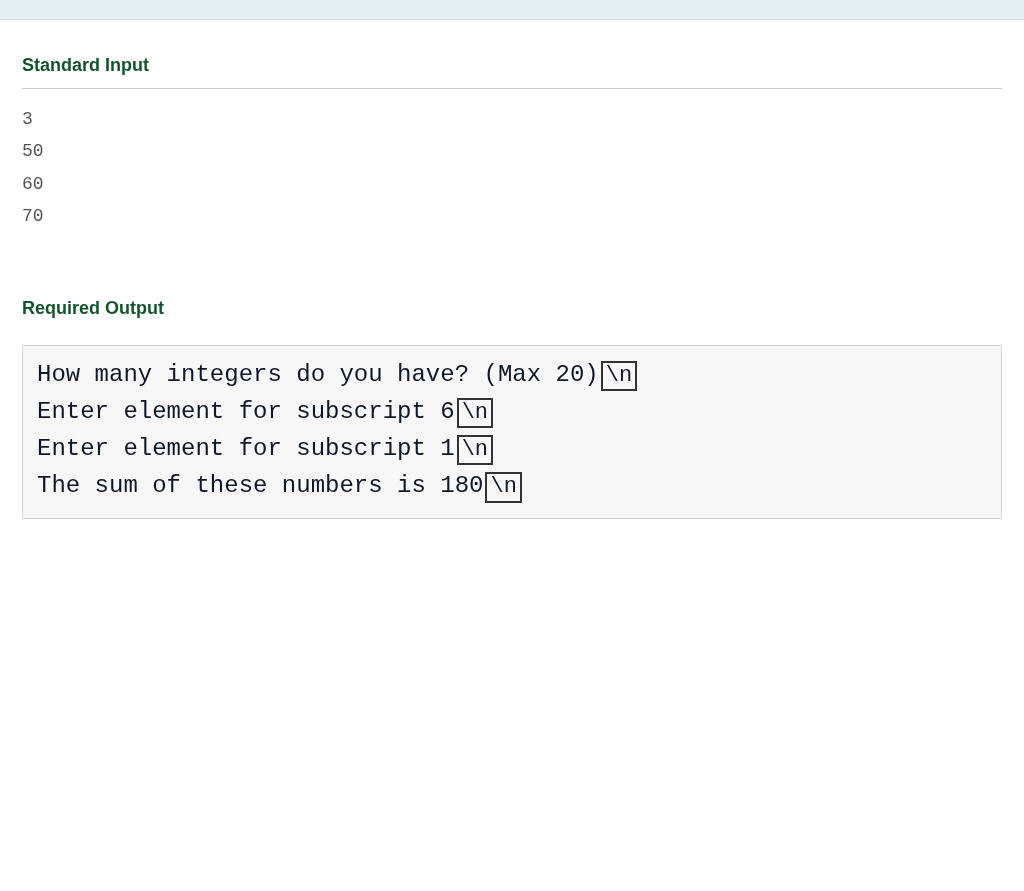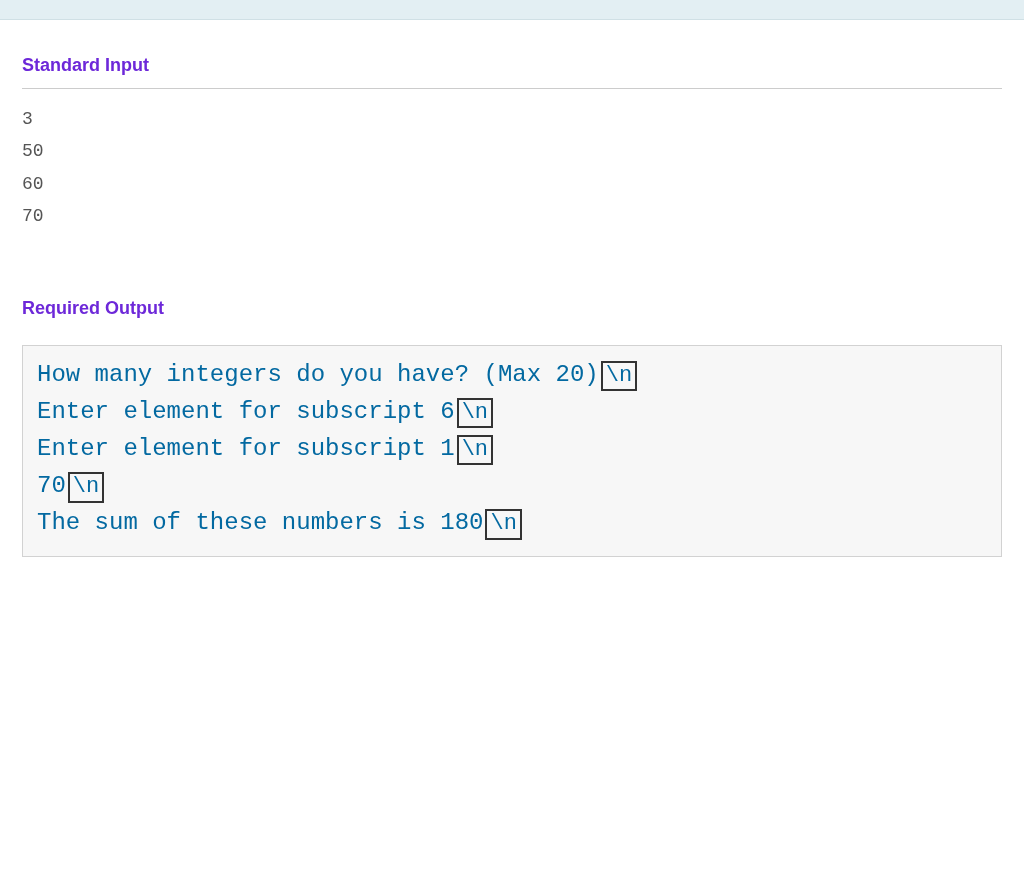--- a/index.html
+++ b/index.html
@@ -16,42 +16,42 @@
       background: #e3eff3;
       height: 20px;
       border-bottom: 1px solid #d0e0e5;
     }
     .content {
       padding: 0 22px 30px 22px;
     }
     .section-title {
       font-size: 18px;
       font-weight: bold;
-      color: #6d28d9;
+      color: #14532d;
       padding-top: 35px;
       padding-bottom: 12px;
       border-bottom: 1px solid #ccc;
     }
     .standard-input-block {
       font-family: Consolas, Monaco, 'Courier New', monospace;
       font-size: 18px;
       color: #555;
       line-height: 1.9;
       padding: 14px 0 30px 0;
     }
     .standard-input-block div {
       line-height: 1.8;
     }
     .output-box {
       border: 1px solid #d2d2d2;
       background: #f7f7f7;
       padding: 10px 14px 14px 14px;
       font-family: Consolas, Monaco, 'Courier New', monospace;
       font-size: 24px;
-      color: #0369a1;
+      color: #0f172a;
       line-height: 1.55;
       margin-top: 14px;
     }
     .output-line {
       white-space: nowrap;
     }
     .nl-box {
       display: inline-block;
       border: 2px solid #333;
       padding: 0 3px;
@@ -83,20 +83,17 @@
     <div class="output-line">
       <span>How many integers do you have? (Max 20)</span><span class="nl-box">\n</span>
     </div>
     <div class="output-line">
       <span>Enter element for subscript 6</span><span class="nl-box">\n</span>
     </div>
     <div class="output-line">
       <span>Enter element for subscript 1</span><span class="nl-box">\n</span>
     </div>
     <div class="output-line">
-      <span>70</span><span class="nl-box">\n</span>
-    </div>
-    <div class="output-line">
       <span>The sum of these numbers is 180</span><span class="nl-box">\n</span>
     </div>
   </div>
 
 </div>
 
 </body></html>

